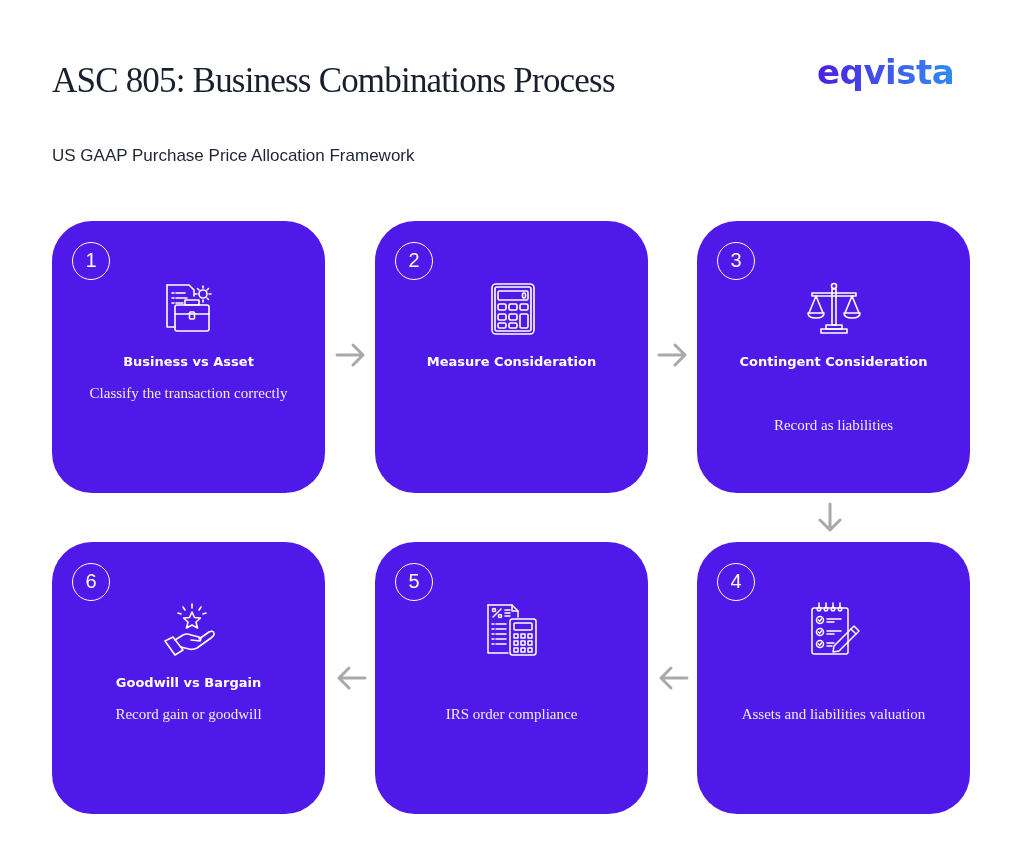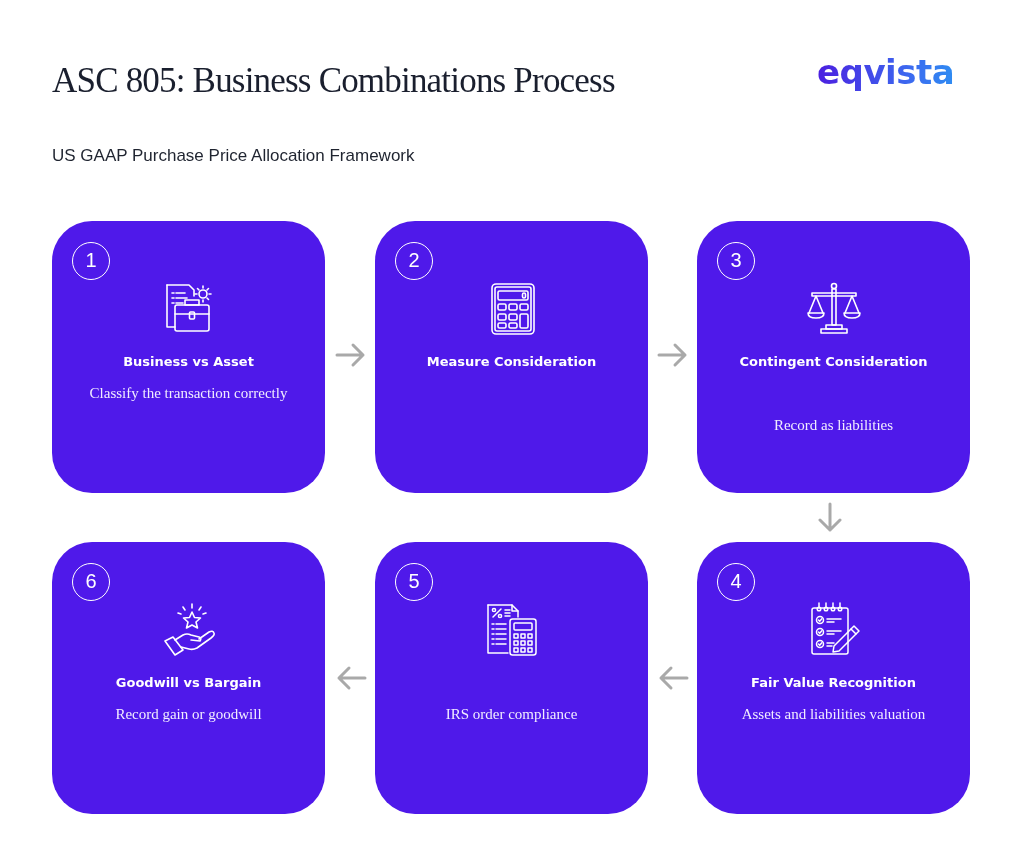--- a/index.html
+++ b/index.html
@@ -97,21 +97,20 @@
       <path d="M12.5 30 L13.7 31.2 L15.8 28.8"></path>
       <line x1="21" y1="29" x2="35" y2="29"></line>
       <line x1="21" y1="32" x2="28" y2="32"></line>
     <circle cx="14" cy="42" r="3.5"></circle>
       <path d="M12.5 42 L13.7 43.2 L15.8 40.8"></path>
       <line x1="21" y1="41" x2="28" y2="41"></line>
       <line x1="21" y1="44" x2="26" y2="44"></line>
     <path d="M28 44 L48 24 L53 29 L33 49 L27 50 Z"></path>
       <path d="M45 27 L50 32"></path>
   </svg>
-  <div class="ctitle" style="top:129px;">Fair Value Recognition</div>
   <div class="cdesc" style="top:161px;">Assets and liabilities valuation</div>
 </div>
 
 <div class="card" style="left:375px;top:542px;">
   <div class="num">5</div>
   <svg class="icon" viewBox="0 0 56 56" fill="none" stroke="#fff" stroke-width="1.5" stroke-linejoin="round" stroke-linecap="round">
     <path d="M4 3 H28 L34 9 V15"></path>
       <path d="M4 3 V51 H24"></path>
       <path d="M28 3 V9 H34"></path>
     <path d="M9 15 L17 7"></path>

